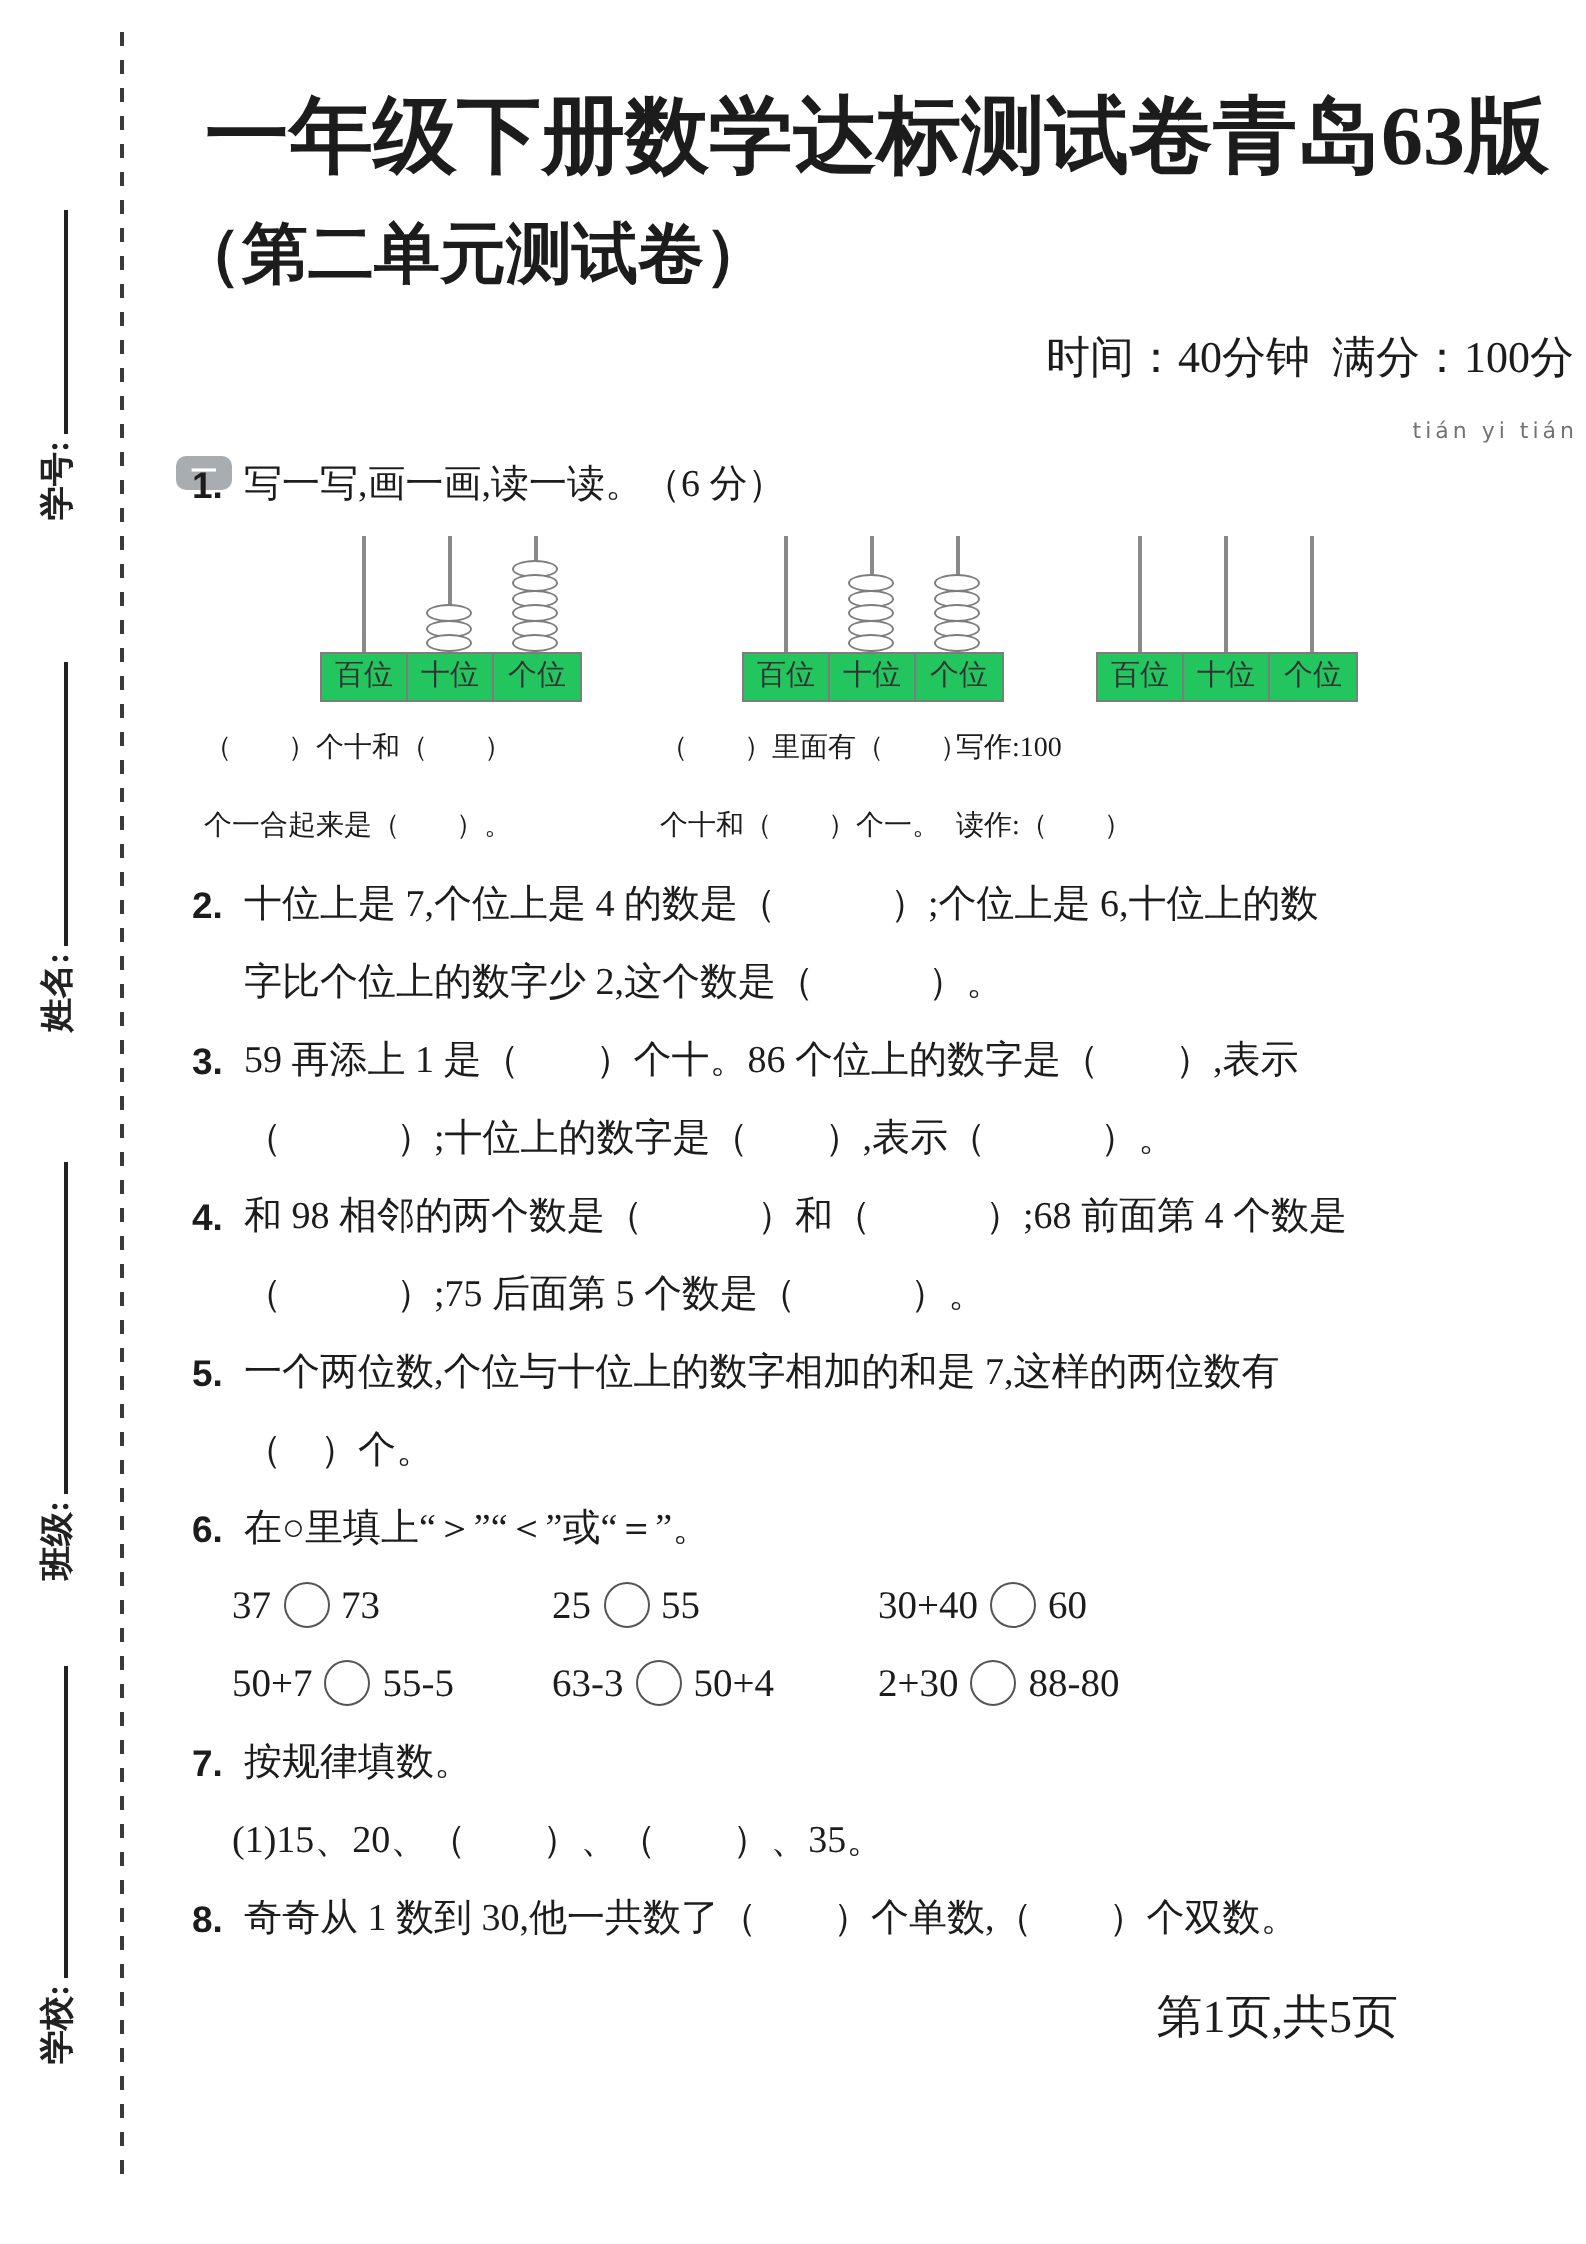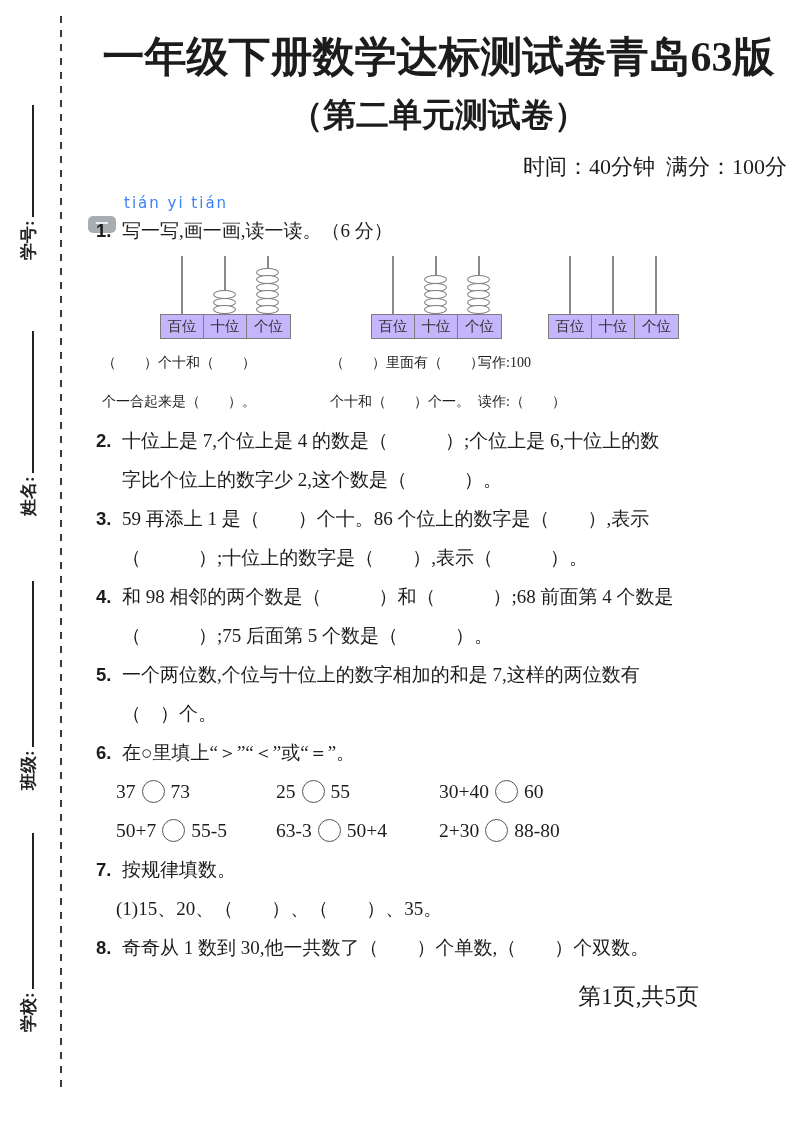--- a/index.html
+++ b/index.html
@@ -17,60 +17,60 @@
   .side-field {
     position: absolute; left: 18px; transform: rotate(-90deg); transform-origin: 0 0;
     white-space: nowrap; font-size: 17px; font-weight: bold; color: #222; line-height: 22px;
   }
   .side-blank { display: inline-block; border-bottom: 2px solid #222; height: 6px; margin-left: 3px; }
   .f0 { top: 260px; width: 176px; } .f0 .side-blank { width: 112px; }
   .f1 { top: 516px; width: 206px; } .f1 .side-blank { width: 142px; }
   .f2 { top: 790px; width: 230px; } .f2 .side-blank { width: 166px; }
   .f3 { top: 1032px; width: 220px; } .f3 .side-blank { width: 156px; }
 
-  .main { position: absolute; left: 88px; top: 4px; width: 701px; }
+  .main { position: absolute; left: 88px; top: 16px; width: 701px; }
   .title { margin: 30px 0 0; text-align: center; font-size: 42px; font-weight: bold; line-height: 1.12; white-space: nowrap; }
-  .subtitle { margin: 12px 0 0; text-align: center; font-size: 33px; font-weight: bold; }
+  .subtitle { margin: 12px 0 0; font-size: 33px; font-weight: bold; }
   .meta { margin-top: 14px; text-align: right; font-size: 22px; padding-right: 2px; white-space: pre; }
 
   table.score { width: 100%; border-collapse: collapse; table-layout: fixed; margin-top: 6px; }
   table.score td {
     border: 2px solid #222; height: 36px; text-align: center;
     font-size: 20px; font-weight: bold; padding: 0; overflow: hidden;
   }
   td.w-corner { width: 10.5%; } td.w-extra { width: 13.5%; } td.w-total { width: 11%; }
 
   .sec { position: relative; margin-top: 14px; padding-left: 36px; }
   .badge {
     position: absolute; left: 0; top: 20px; width: 28px; height: 17px;
     background: #a8adb2; border-radius: 5px; text-align: center;
     color: #fff; font-size: 13px; line-height: 16px; font-weight: bold;
     font-family: "Liberation Sans", sans-serif;
   }
-  .pinyin { font-family: "DejaVu Sans", sans-serif; font-size: 15px; color: #3b82f6; letter-spacing: 2px; line-height: 15px; }
+  .pinyin { font-family: "DejaVu Sans", sans-serif; font-size: 11px; color: #737373; letter-spacing: 2px; line-height: 15px; text-align: right; }
   .sec-line { font-size: 19px; line-height: 27px; }
   .sec-title { font-weight: bold; font-size: 20px; }
 
   .q { position: relative; padding-left: 34px; font-size: 19px; line-height: 39px; }
   .q .num {
     position: absolute; left: 8px; top: 0; font-weight: bold;
     font-family: "Liberation Sans", sans-serif; font-size: 18.5px;
   }
   .qline { white-space: nowrap; }
 
   
   .abacus-row { display: flex; margin: 6px 0 0; padding-left: 72px; line-height: normal; }
   .abacus { margin-right: 80px; }
   .abacus:nth-child(2) { margin-right: 46px; }
   .abacus:last-child { margin-right: 0; }
   .rods { display: flex; height: 58px; align-items: flex-end; }
   .rod { width: 43px; height: 100%; position: relative; display: flex; flex-direction: column; justify-content: flex-end; align-items: center; }
   .wire { position: absolute; left: 50%; top: 0; bottom: 0; width: 2px; margin-left: -1px; background: #8a8a8a; }
   .bead { width: 23px; height: 9px; border: 1.5px solid #7d7d7d; border-radius: 50%; background: #fff; margin-top: -1.5px; position: relative; z-index: 1; }
-  .abase { display: flex; border: 1.5px solid #7d7d7d; background: #c4b5fd; }
+  .abase { display: flex; border: 1.5px solid #7d7d7d; background: #22c55e; }
   .acell { width: 43px; height: 23px; border-right: 1.5px solid #7d7d7d; text-align: center; font-size: 14.5px; line-height: 22px; color: #333; white-space: nowrap; overflow: hidden; }
   .acell:last-child { border-right: none; }
 
   .ans-row { display: flex; padding-left: 14px; margin-top: 4px; font-size: 14px; line-height: 39px; }
   .ans-col { white-space: nowrap; }
   .ans-col:nth-child(1) { width: 228px; }
   .ans-col:nth-child(2) { width: 148px; }
 
   .cmp-rows { padding-left: 28px; }
   .cmp-row { display: flex; font-size: 19.5px; line-height: 39px; }

